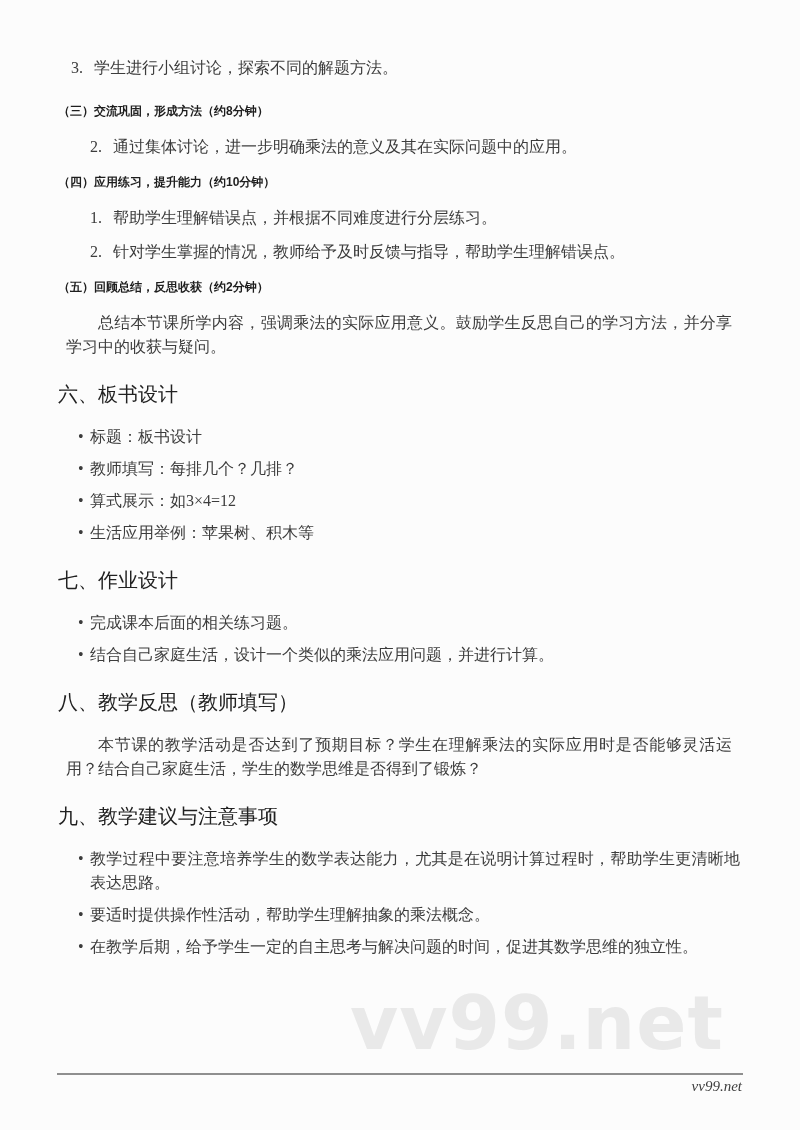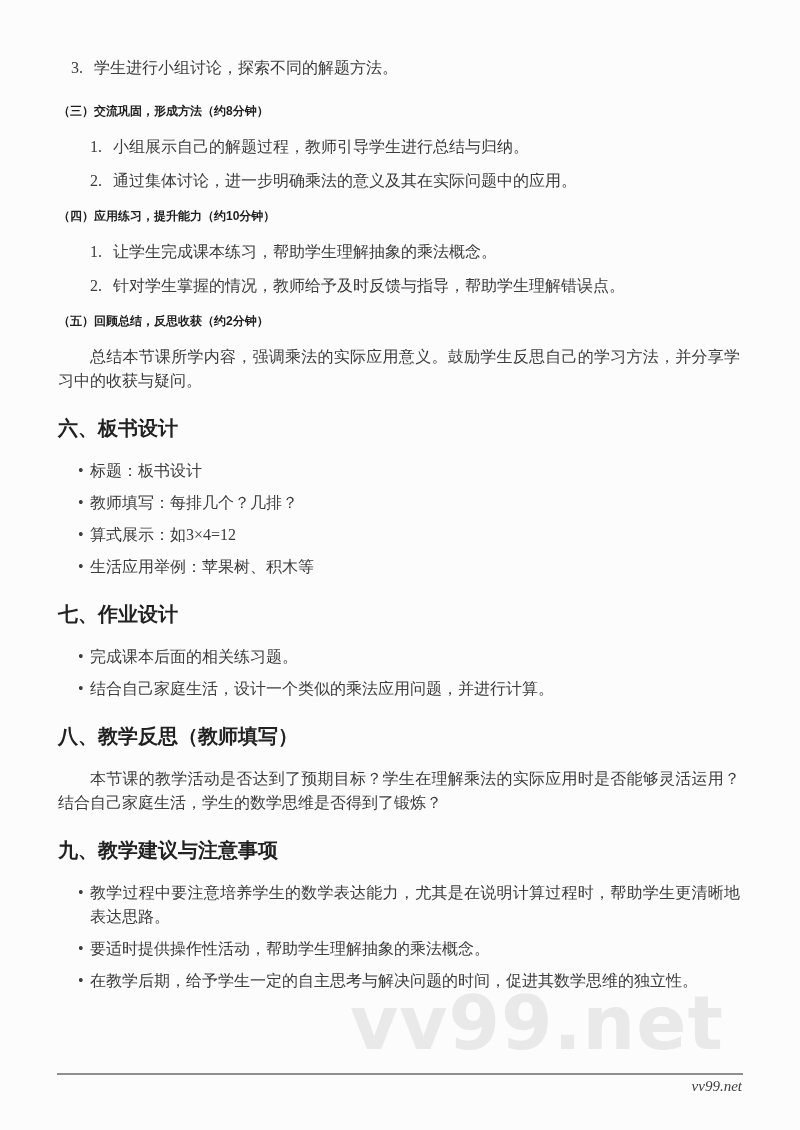--- a/index.html
+++ b/index.html
@@ -27,21 +27,21 @@
   }
   .content {
     position: relative;
     z-index: 1;
     padding: 56px 60px 0 58px;
     font-size: 16px;
     line-height: 24px;
   }
   .h2 {
     font-family: "Liberation Sans", "DejaVu Sans", sans-serif;
-    font-weight: 700;
+    font-weight: 400;
     font-size: 20px;
     line-height: 30px;
     color: #212121;
     margin: 20px 0 16px 0;
   }
   .h3 {
     font-family: "Liberation Sans", "DejaVu Sans", sans-serif;
     font-weight: 700;
     font-size: 12px;
     line-height: 26px;
@@ -50,21 +50,21 @@
   }
   .olist-item {
     margin: 0 0 10px 32px;
   }
   .olist-item.orphan { margin-bottom: 18px; margin-left: 13px; }
   .olist-item .num {
     display: inline-block;
     min-width: 23px;
   }
   .para {
-    margin: 0;
+    margin: 8px;
     text-indent: 2em;
     text-align: justify;
   }
   .bullet-item {
     position: relative;
     margin: 0 0 8px 20px;
     padding-left: 12px;
     text-align: justify;
   }
   .bullet-item .dot {
@@ -101,30 +101,27 @@
 
   <main class="content">
 
     <div class="olist-item orphan">
       <span class="num">3.</span><span>学生进行小组讨论，探索不同的解题方法。</span>
     </div>
 
     <div class="h3">（三）交流巩固，形成方法（约8分钟）</div>
 
     <div class="olist-item">
-      <span class="num">1.</span><span>小组展示自己的解题过程，教师引导学生进行总结与归纳。</span>
-    </div>
-    <div class="olist-item">
       <span class="num">2.</span><span>通过集体讨论，进一步明确乘法的意义及其在实际问题中的应用。</span>
     </div>
 
     <div class="h3">（四）应用练习，提升能力（约10分钟）</div>
 
     <div class="olist-item">
-      <span class="num">1.</span><span>让学生完成课本练习，帮助学生理解抽象的乘法概念。</span>
+      <span class="num">1.</span><span>帮助学生理解错误点，并根据不同难度进行分层练习。</span>
     </div>
     <div class="olist-item">
       <span class="num">2.</span><span>针对学生掌握的情况，教师给予及时反馈与指导，帮助学生理解错误点。</span>
     </div>
 
     <div class="h3">（五）回顾总结，反思收获（约2分钟）</div>
 
     <p class="para">总结本节课所学内容，强调乘法的实际应用意义。鼓励学生反思自己的学习方法，并分享学习中的收获与疑问。</p>
 
     <div class="h2">六、板书设计</div>

